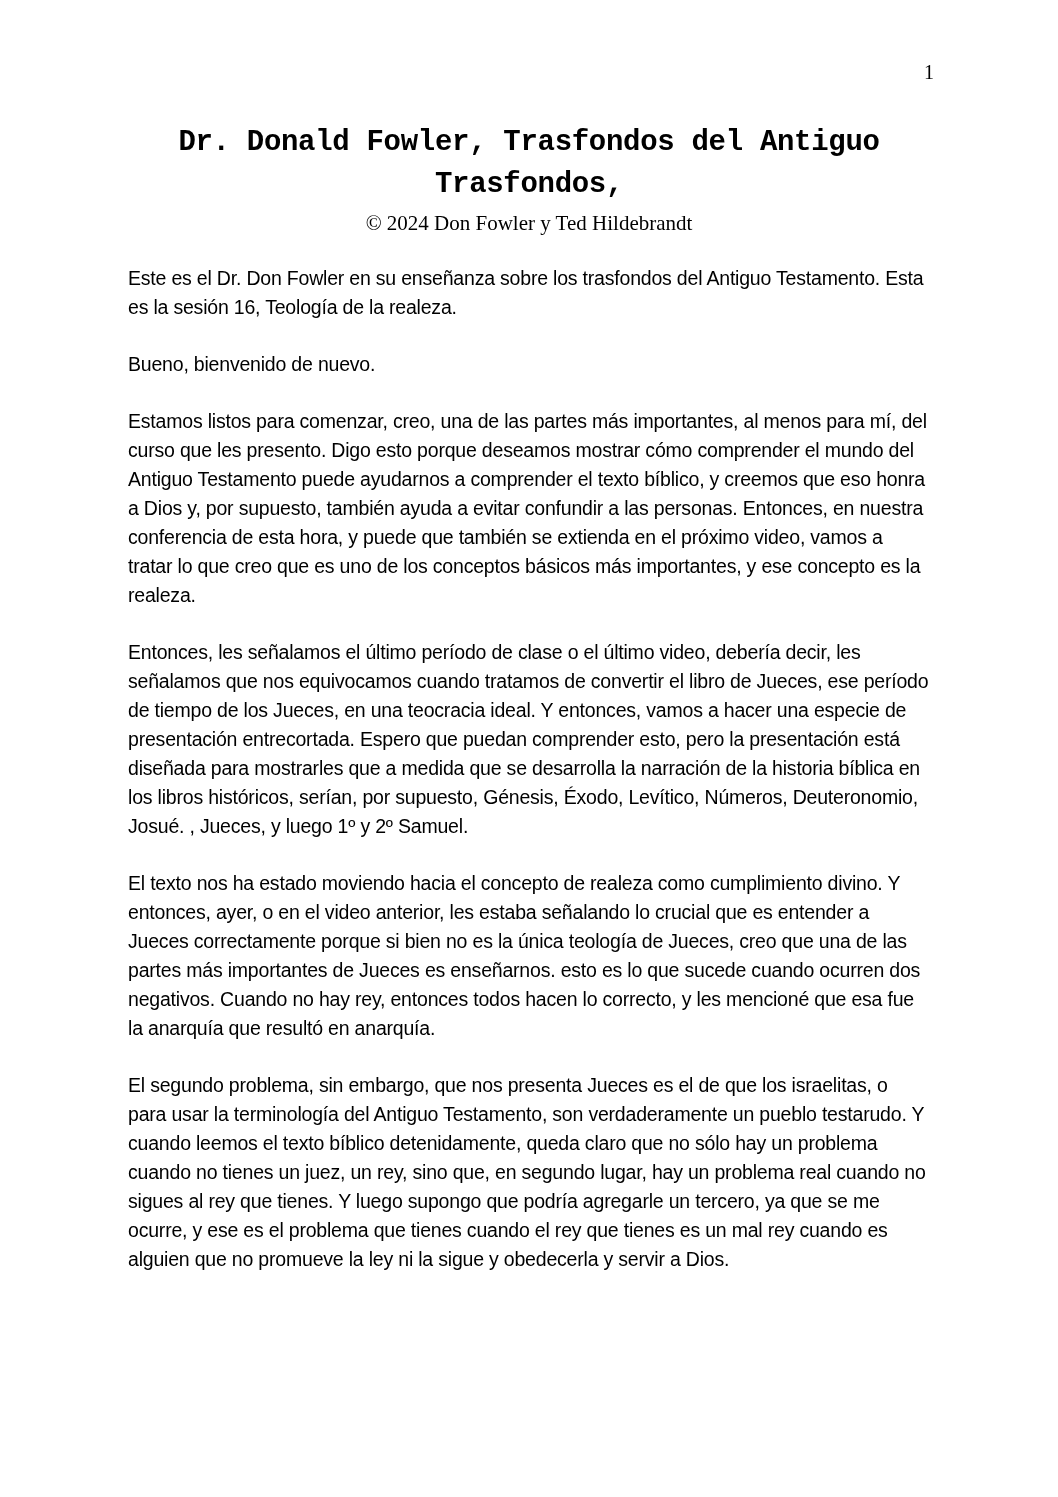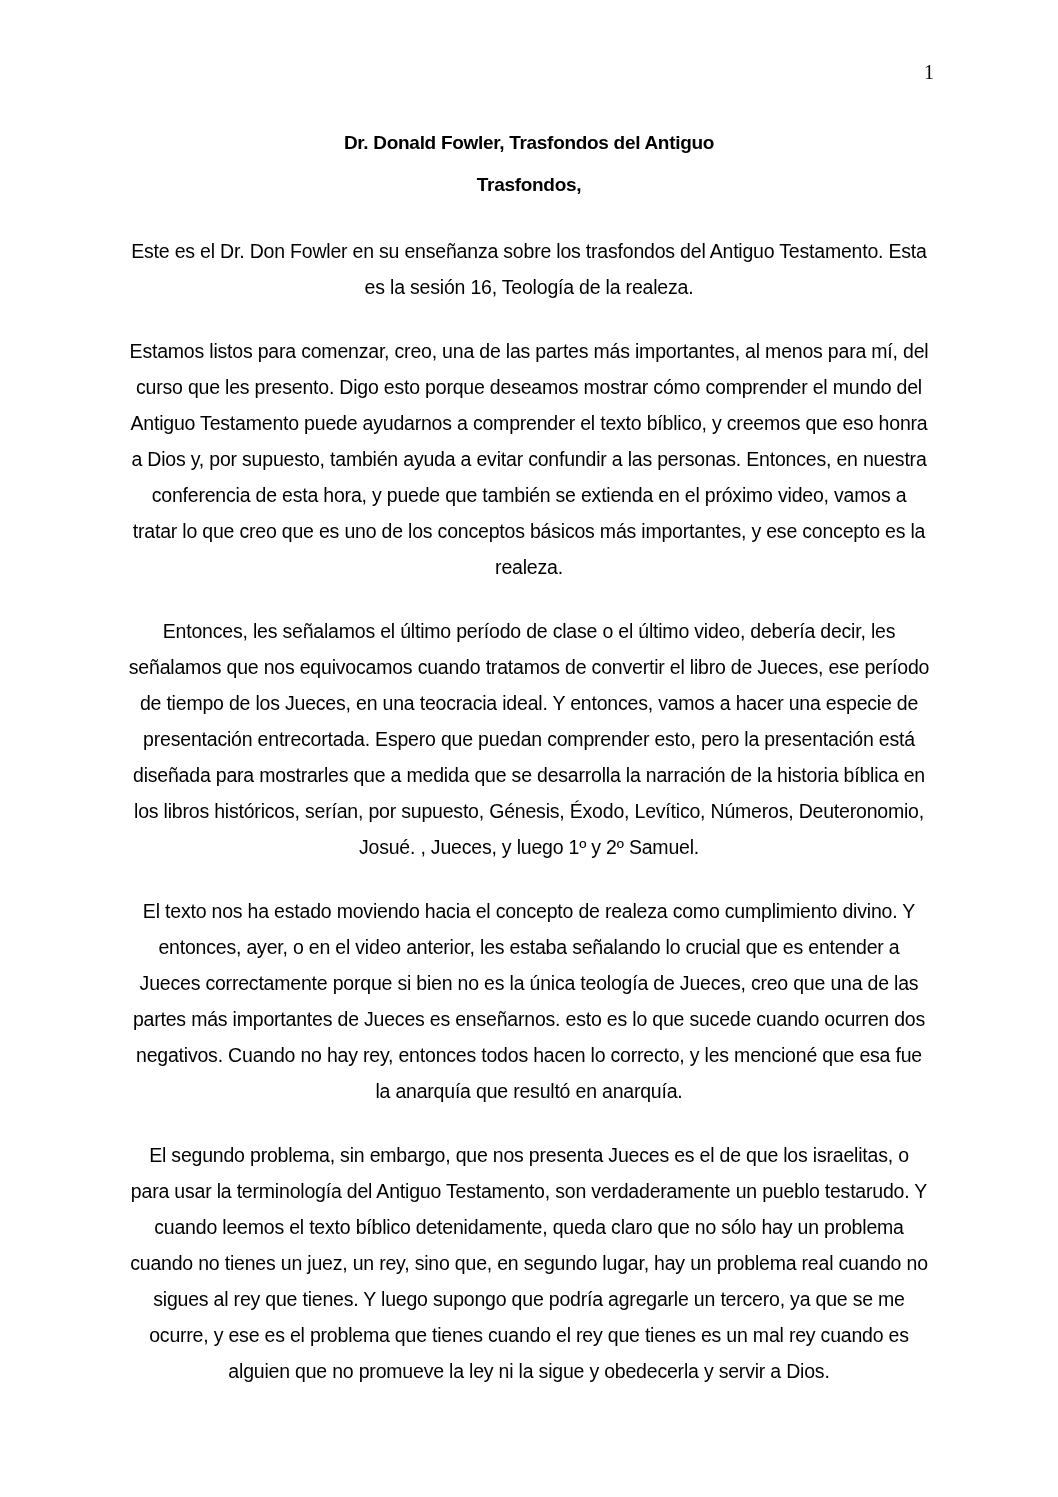--- a/index.html
+++ b/index.html
@@ -22,52 +22,55 @@
     right: 124px;
     font-family: "Liberation Serif", serif;
     font-size: 20px;
     line-height: 24px;
   }
   .header {
     margin-top: 122px;
     text-align: center;
   }
   .title-line {
-    font-size: 19px;
+    font-size: 29px;
     font-weight: bold;
     line-height: 42px;
     letter-spacing: -0.3px;
+    font-family: Liberation Mono, monospace;
   }
   .copyright {
     font-family: "Liberation Serif", serif;
     font-size: 21px;
     line-height: 27px;
     margin-top: 4px;
   }
   .content {
     margin: 27px 128px 7px 128px;
     width: 802px;
     font-size: 19.5px;
-    line-height: 36px;
+    line-height: 29px;
     letter-spacing: -0.2px;
-    text-align: center;
+    text-align: left;
   }
   .content p {
     margin: 0 0 28px 0;
   }
 </style>
 </head>
 <body>
 
 <div class="page-number">1</div>
 
 <div class="header">
   <div class="title-line">Dr. Donald Fowler, Trasfondos del Antiguo</div>
   <div class="title-line">Trasfondos,</div>
+  <div class="copyright">© 2024 Don Fowler y Ted Hildebrandt</div>
 </div>
 
 <div class="content">
   <p>Este es el Dr. Don Fowler en su enseñanza sobre los trasfondos del Antiguo Testamento. Esta es la sesión 16, Teología de la realeza.</p>
+  <p>Bueno, bienvenido de nuevo.</p>
   <p>Estamos listos para comenzar, creo, una de las partes más importantes, al menos para mí, del curso que les presento. Digo esto porque deseamos mostrar cómo comprender el mundo del Antiguo Testamento puede ayudarnos a comprender el texto bíblico, y creemos que eso honra a Dios y, por supuesto, también ayuda a evitar confundir a las personas. Entonces, en nuestra conferencia de esta hora, y puede que también se extienda en el próximo video, vamos a tratar lo que creo que es uno de los conceptos básicos más importantes, y ese concepto es la realeza.</p>
   <p>Entonces, les señalamos el último período de clase o el último video, debería decir, les señalamos que nos equivocamos cuando tratamos de convertir el libro de Jueces, ese período de tiempo de los Jueces, en una teocracia ideal. Y entonces, vamos a hacer una especie de presentación entrecortada. Espero que puedan comprender esto, pero la presentación está diseñada para mostrarles que a medida que se desarrolla la narración de la historia bíblica en los libros históricos, serían, por supuesto, Génesis, Éxodo, Levítico, Números, Deuteronomio, Josué. , Jueces, y luego 1º y 2º Samuel.</p>
   <p>El texto nos ha estado moviendo hacia el concepto de realeza como cumplimiento divino. Y entonces, ayer, o en el video anterior, les estaba señalando lo crucial que es entender a Jueces correctamente porque si bien no es la única teología de Jueces, creo que una de las partes más importantes de Jueces es enseñarnos. esto es lo que sucede cuando ocurren dos negativos. Cuando no hay rey, entonces todos hacen lo correcto, y les mencioné que esa fue la anarquía que resultó en anarquía.</p>
   <p>El segundo problema, sin embargo, que nos presenta Jueces es el de que los israelitas, o para usar la terminología del Antiguo Testamento, son verdaderamente un pueblo testarudo. Y cuando leemos el texto bíblico detenidamente, queda claro que no sólo hay un problema cuando no tienes un juez, un rey, sino que, en segundo lugar, hay un problema real cuando no sigues al rey que tienes. Y luego supongo que podría agregarle un tercero, ya que se me ocurre, y ese es el problema que tienes cuando el rey que tienes es un mal rey cuando es alguien que no promueve la ley ni la sigue y obedecerla y servir a Dios.</p>
 </div>
 
 </body></html>

